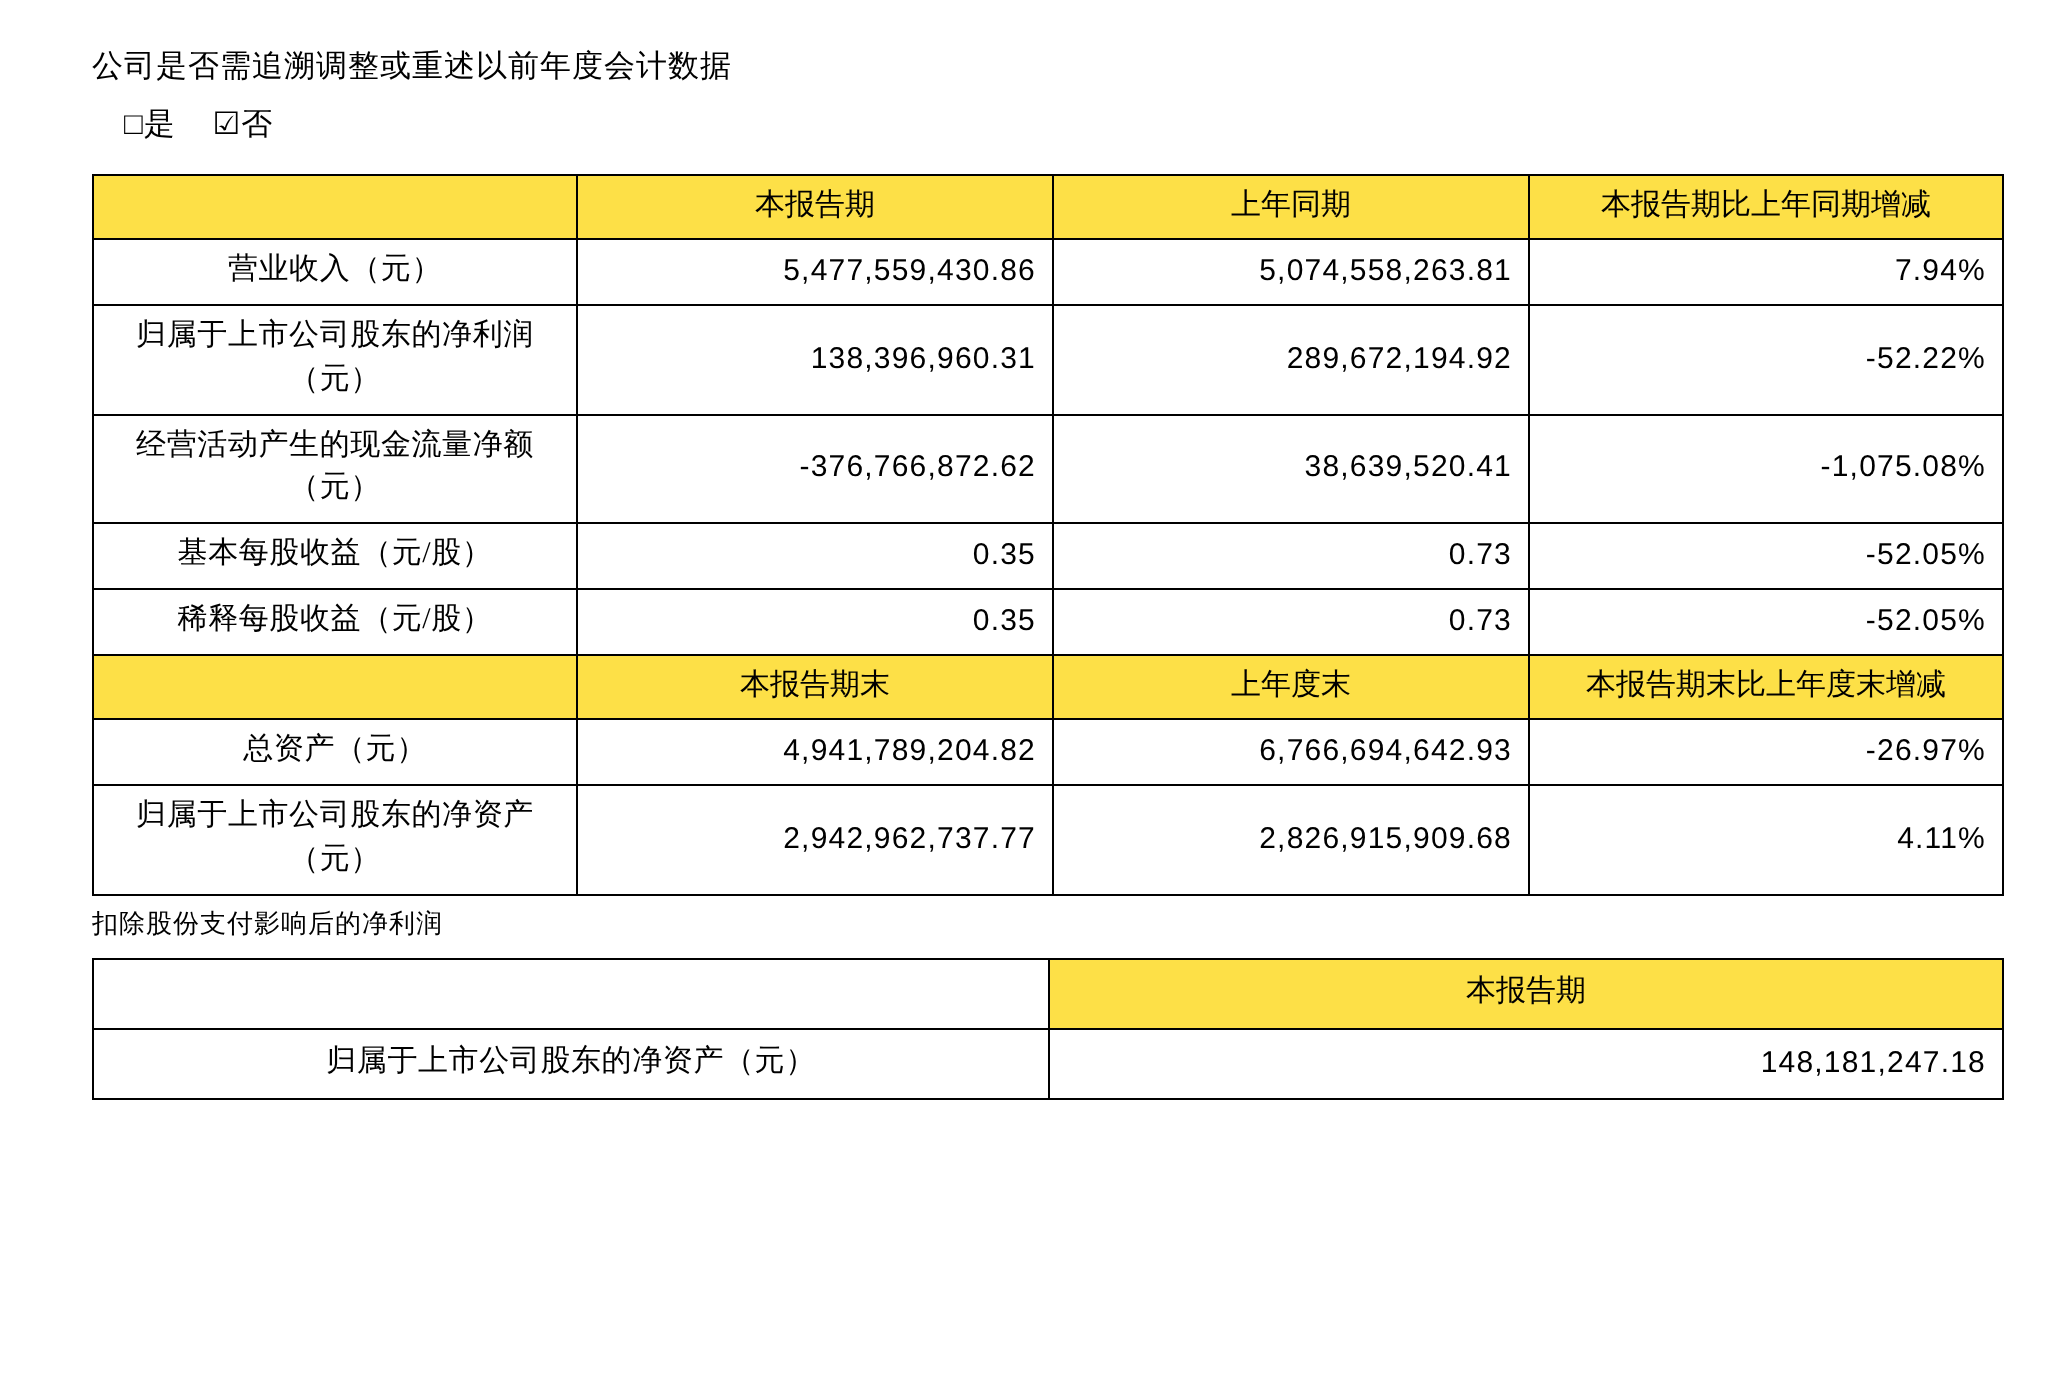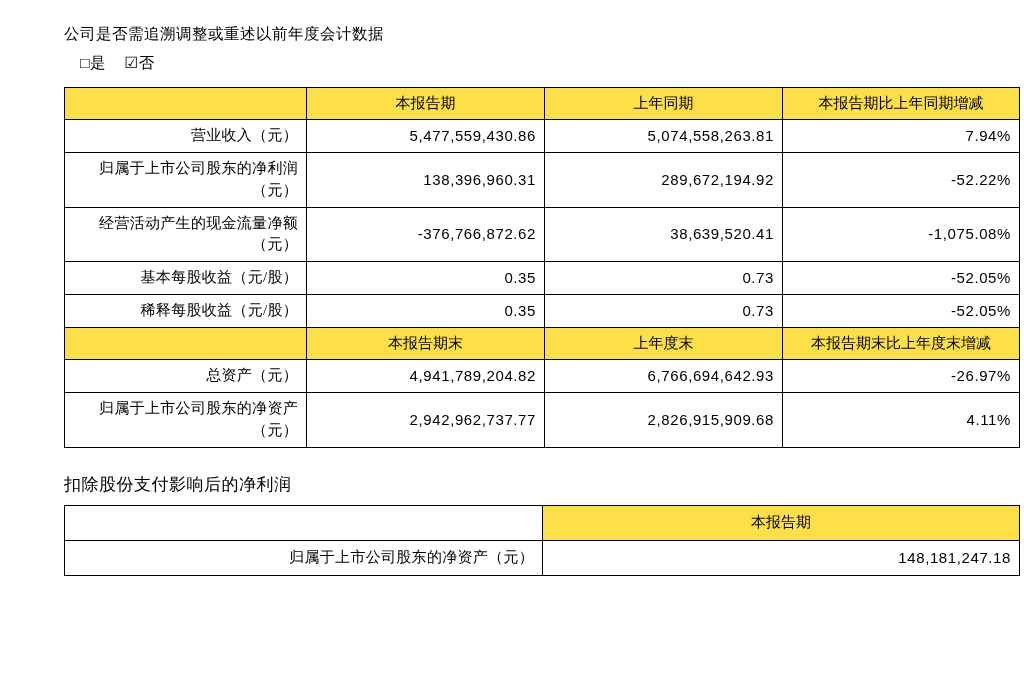--- a/index.html
+++ b/index.html
@@ -12,21 +12,21 @@
     height: 691px;
     font-family: "Liberation Serif", "DejaVu Serif", serif;
     color: #000000;
     overflow: hidden;
   }
   .page {
     position: relative;
     width: 1024px;
     height: 691px;
     box-sizing: border-box;
-    padding: 22px 34px 0 64px;
+    padding: 22px 34px 0 46px;
   }
   .para {
     font-size: 15.5px;
     line-height: 1.5;
     margin: 0 0 6px 0;
     letter-spacing: 0.5px;
   }
   .checkline {
     font-size: 15.5px;
     line-height: 1.5;
@@ -54,33 +54,33 @@
   table.fin col.c1 { width: 242px; }
   table.fin col.c2 { width: 238px; }
   table.fin col.c3 { width: 238px; }
   table.fin col.c4 { width: 237px; }
   .hdr {
     background: #fde047;
     text-align: center;
     font-size: 15px;
   }
   .lbl {
-    text-align: right;
+    text-align: center;
     letter-spacing: 0.3px;
   }
   .num {
     text-align: right;
     font-family: Liberation Sans, sans-serif;
     letter-spacing: 0.6px;
     padding-right: 12px;
   }
   .spacer-para {
-    font-size: 17px;
+    font-size: 13px;
     line-height: 1.5;
-    margin: 24px 0 8px 0;
+    margin: 4px 0 8px 0;
     letter-spacing: 0.5px;
   }
   table.fin2 {
     border-collapse: collapse;
     width: 955px;
     table-layout: fixed;
     margin: 0;
   }
   table.fin2 td {
     border: 1px solid #000000;

